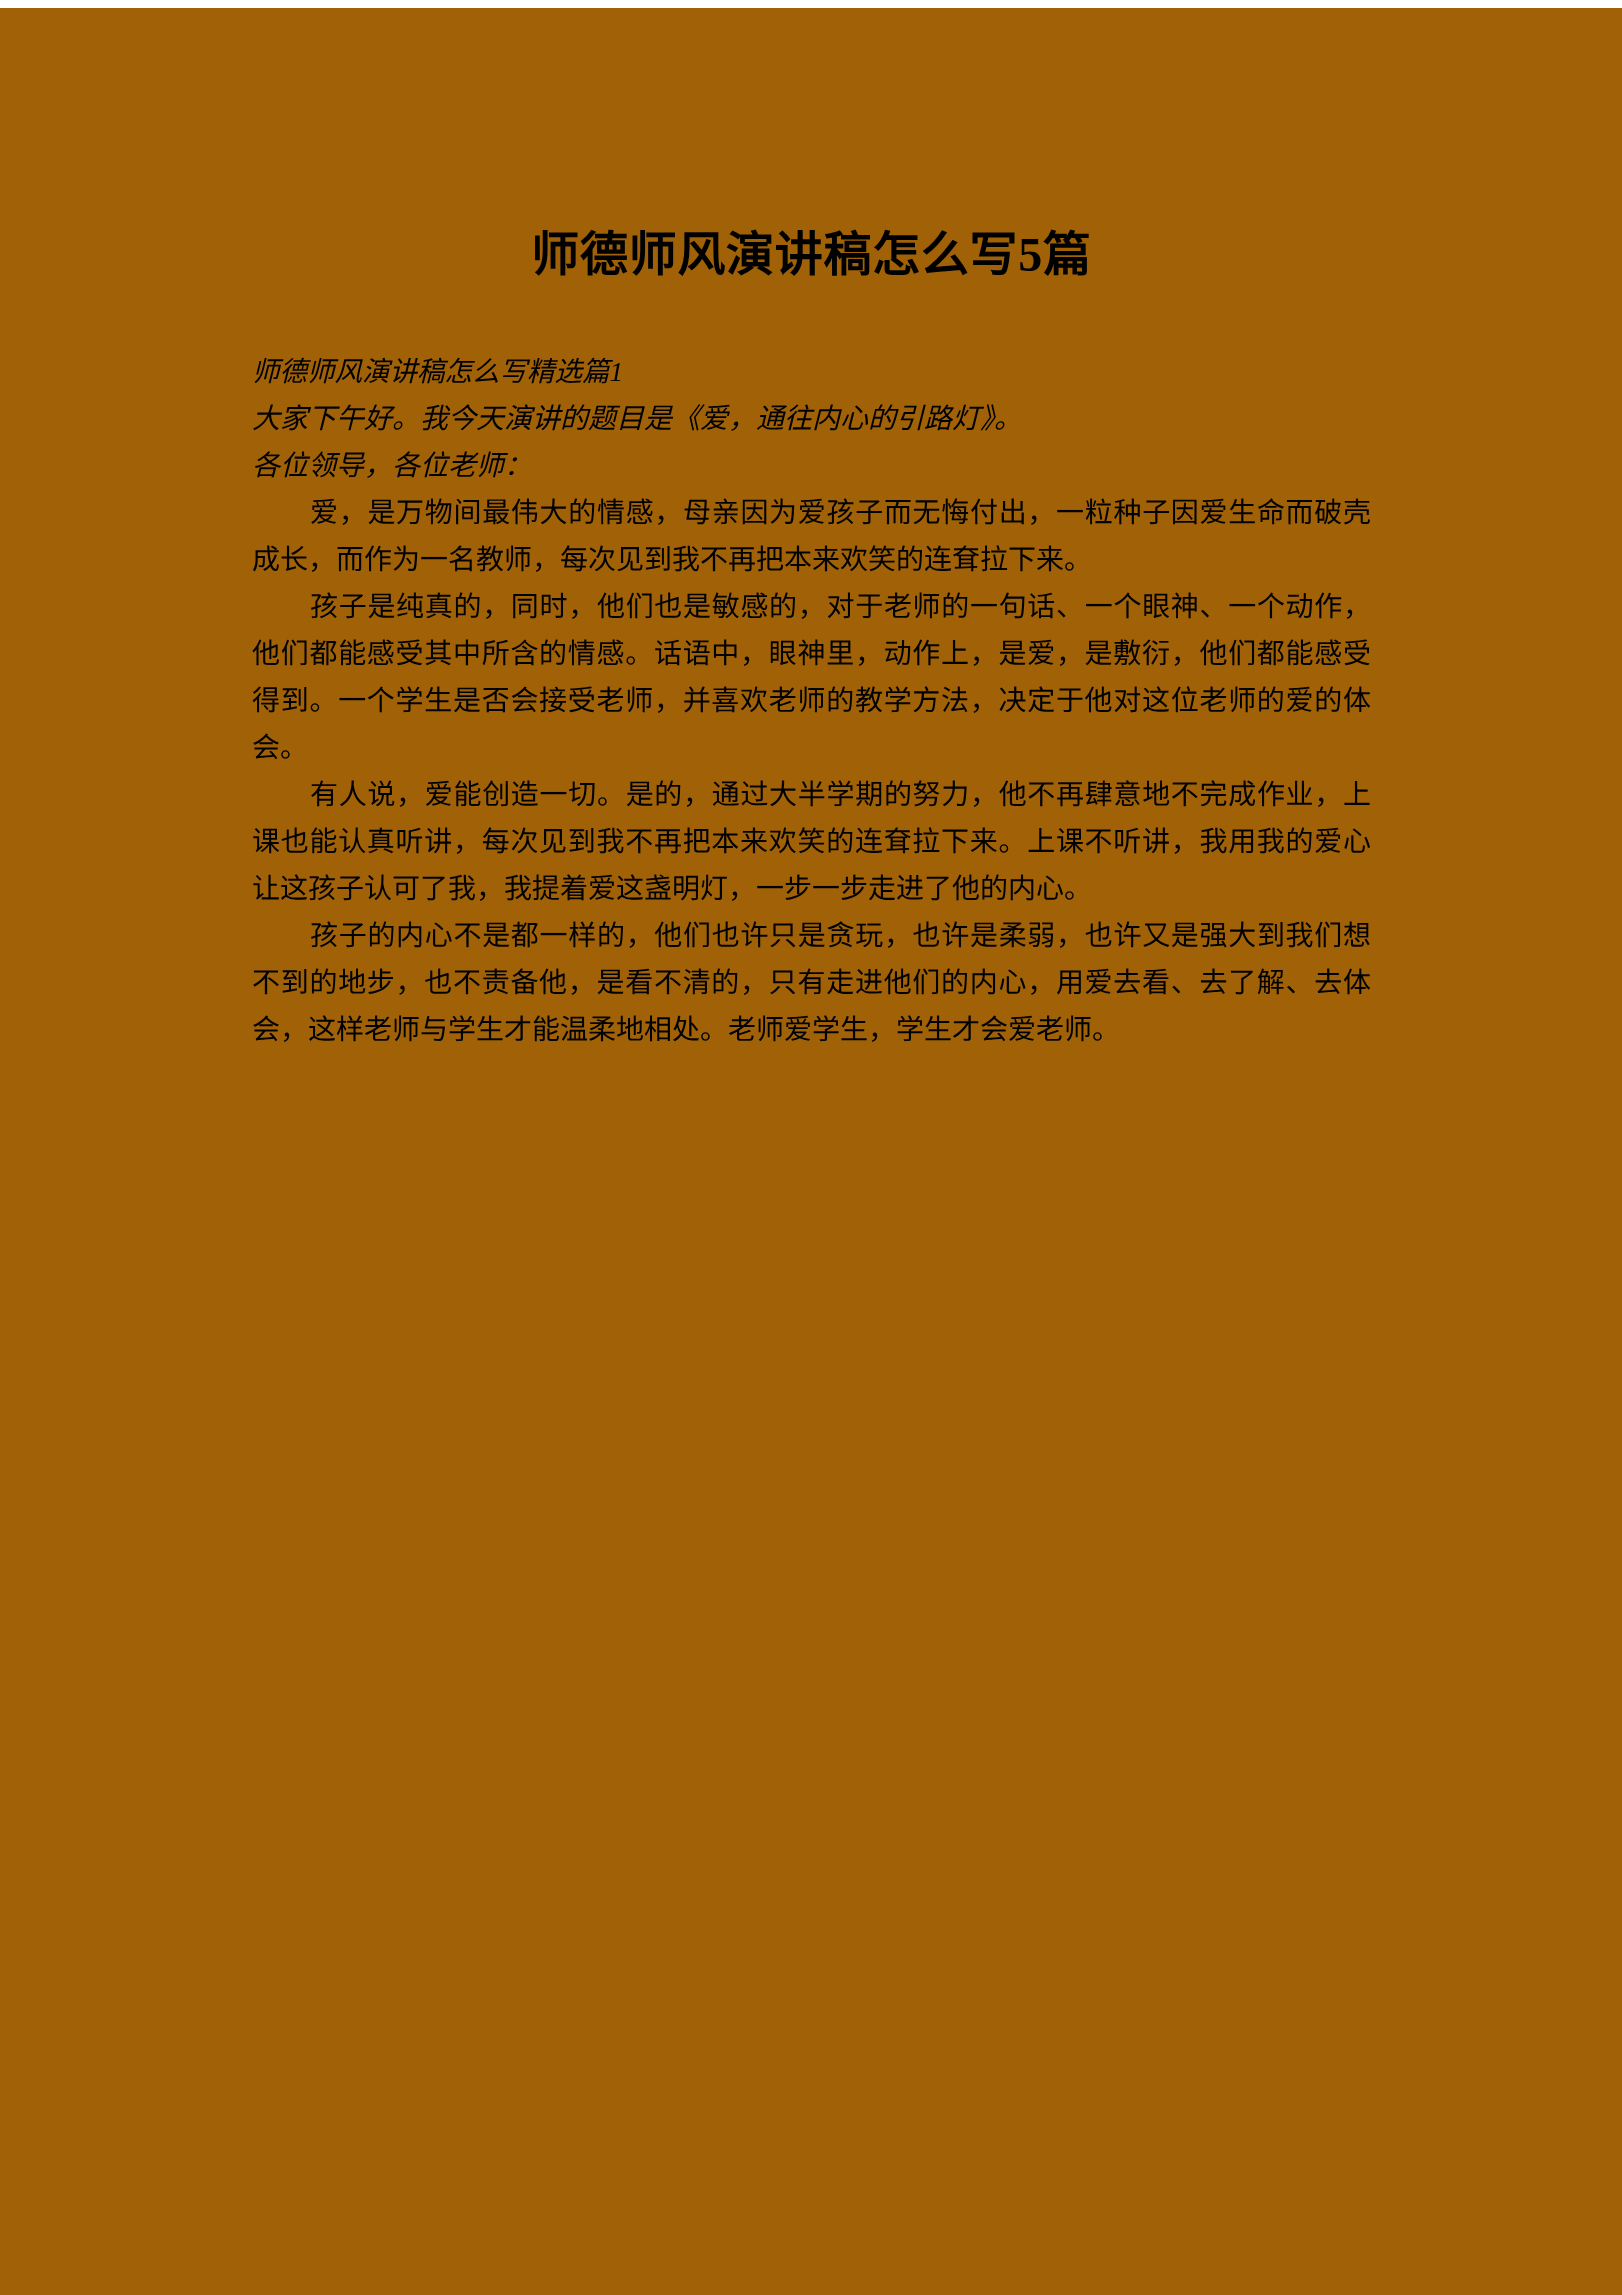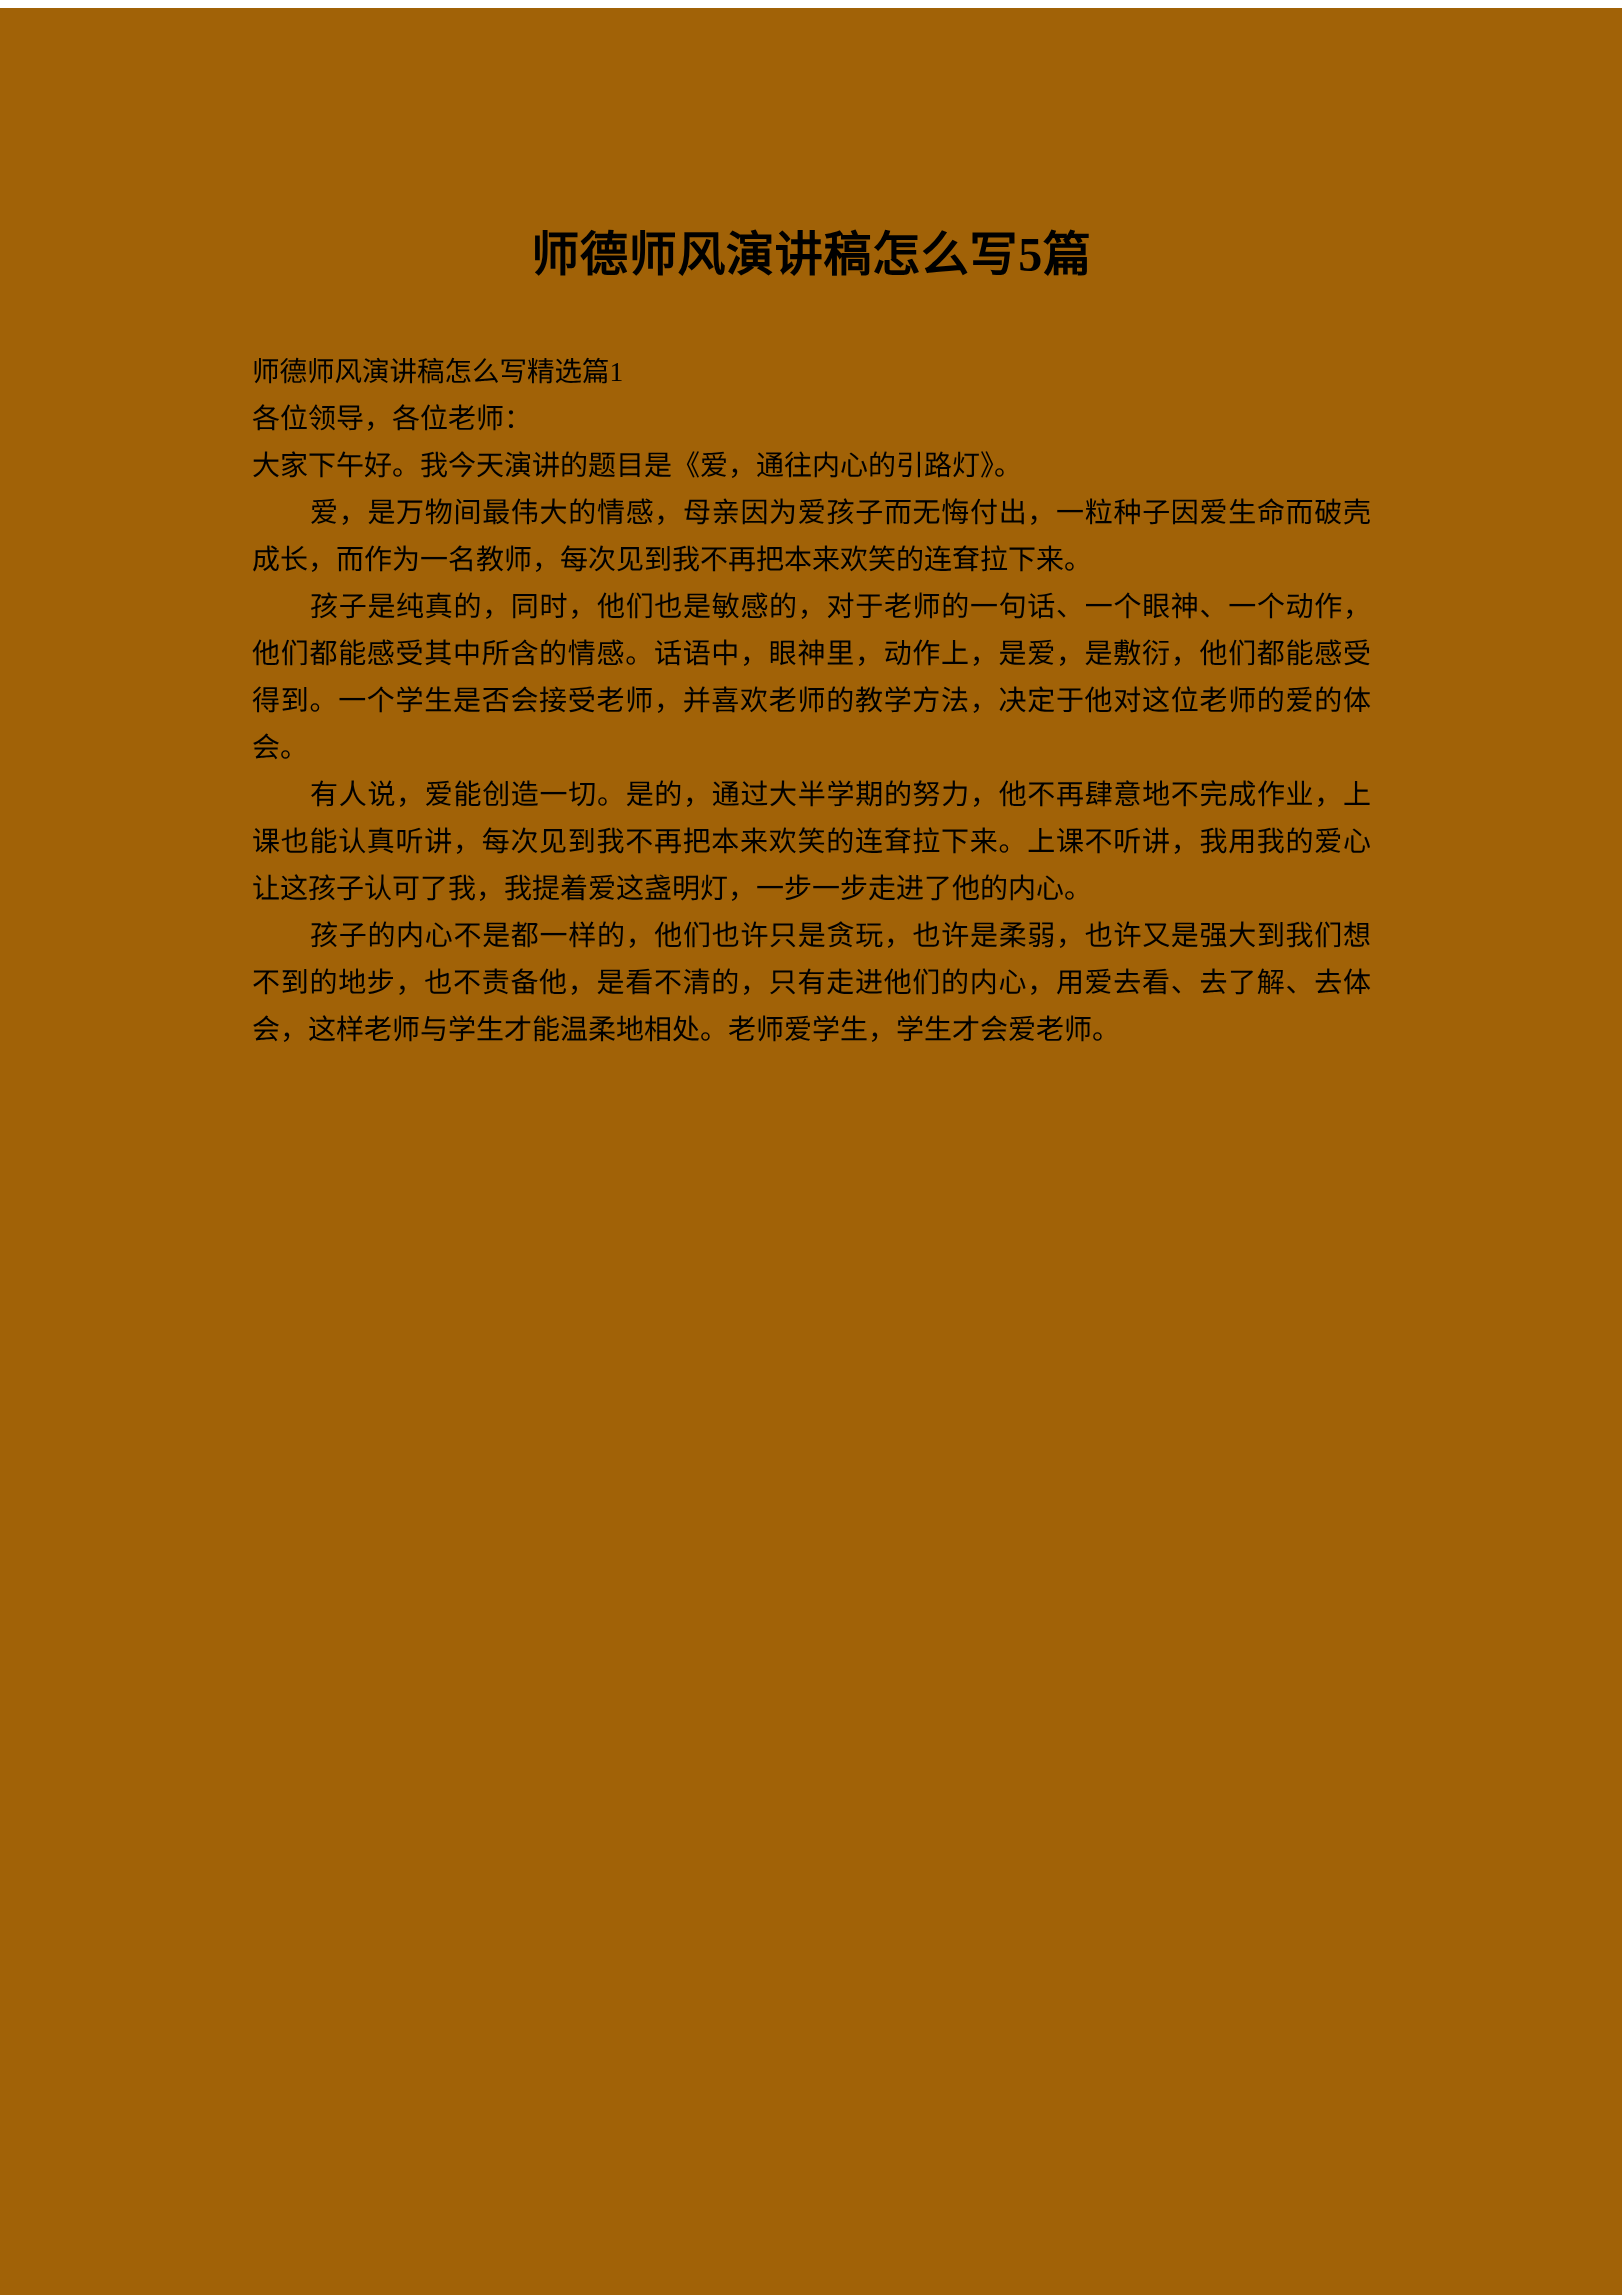--- a/index.html
+++ b/index.html
@@ -50,20 +50,21 @@
     text-justify: inter-character;
     margin: 0 0 0 0;
     letter-spacing: 0px;
     text-indent: 0;
     word-break: break-all;
   }
 
   
   .para.flush {
     text-indent: 0;
+    font-style: italic;
   }
 
   
   .para.indent {
     text-indent: 58px;
   }
 
   
   .para.heading-line {
     font-size: 27.5px;
@@ -76,23 +77,23 @@
 <body>
 
 <div class="page">
 
   <h1 class="doc-title">师德师风演讲稿怎么写5篇</h1>
 
   <div class="body-block">
 
     <p class="para flush heading-line">师德师风演讲稿怎么写精选篇1</p>
 
+    <p class="para flush">大家下午好。我今天演讲的题目是《爱，通往内心的引路灯》。</p>
+
     <p class="para flush">各位领导，各位老师：</p>
-
-    <p class="para flush">大家下午好。我今天演讲的题目是《爱，通往内心的引路灯》。</p>
 
     <p class="para indent">爱，是万物间最伟大的情感，母亲因为爱孩子而无悔付出，一粒种子因爱生命而破壳成长，而作为一名教师，每次见到我不再把本来欢笑的连耷拉下来。</p>
 
     <p class="para indent">孩子是纯真的，同时，他们也是敏感的，对于老师的一句话、一个眼神、一个动作，他们都能感受其中所含的情感。话语中，眼神里，动作上，是爱，是敷衍，他们都能感受得到。一个学生是否会接受老师，并喜欢老师的教学方法，决定于他对这位老师的爱的体会。</p>
 
 
 
     <p class="para indent">有人说，爱能创造一切。是的，通过大半学期的努力，他不再肆意地不完成作业，上课也能认真听讲，每次见到我不再把本来欢笑的连耷拉下来。上课不听讲，我用我的爱心让这孩子认可了我，我提着爱这盏明灯，一步一步走进了他的内心。</p>
 
     <p class="para indent">孩子的内心不是都一样的，他们也许只是贪玩，也许是柔弱，也许又是强大到我们想不到的地步，也不责备他，是看不清的，只有走进他们的内心，用爱去看、去了解、去体会，这样老师与学生才能温柔地相处。老师爱学生，学生才会爱老师。</p>

